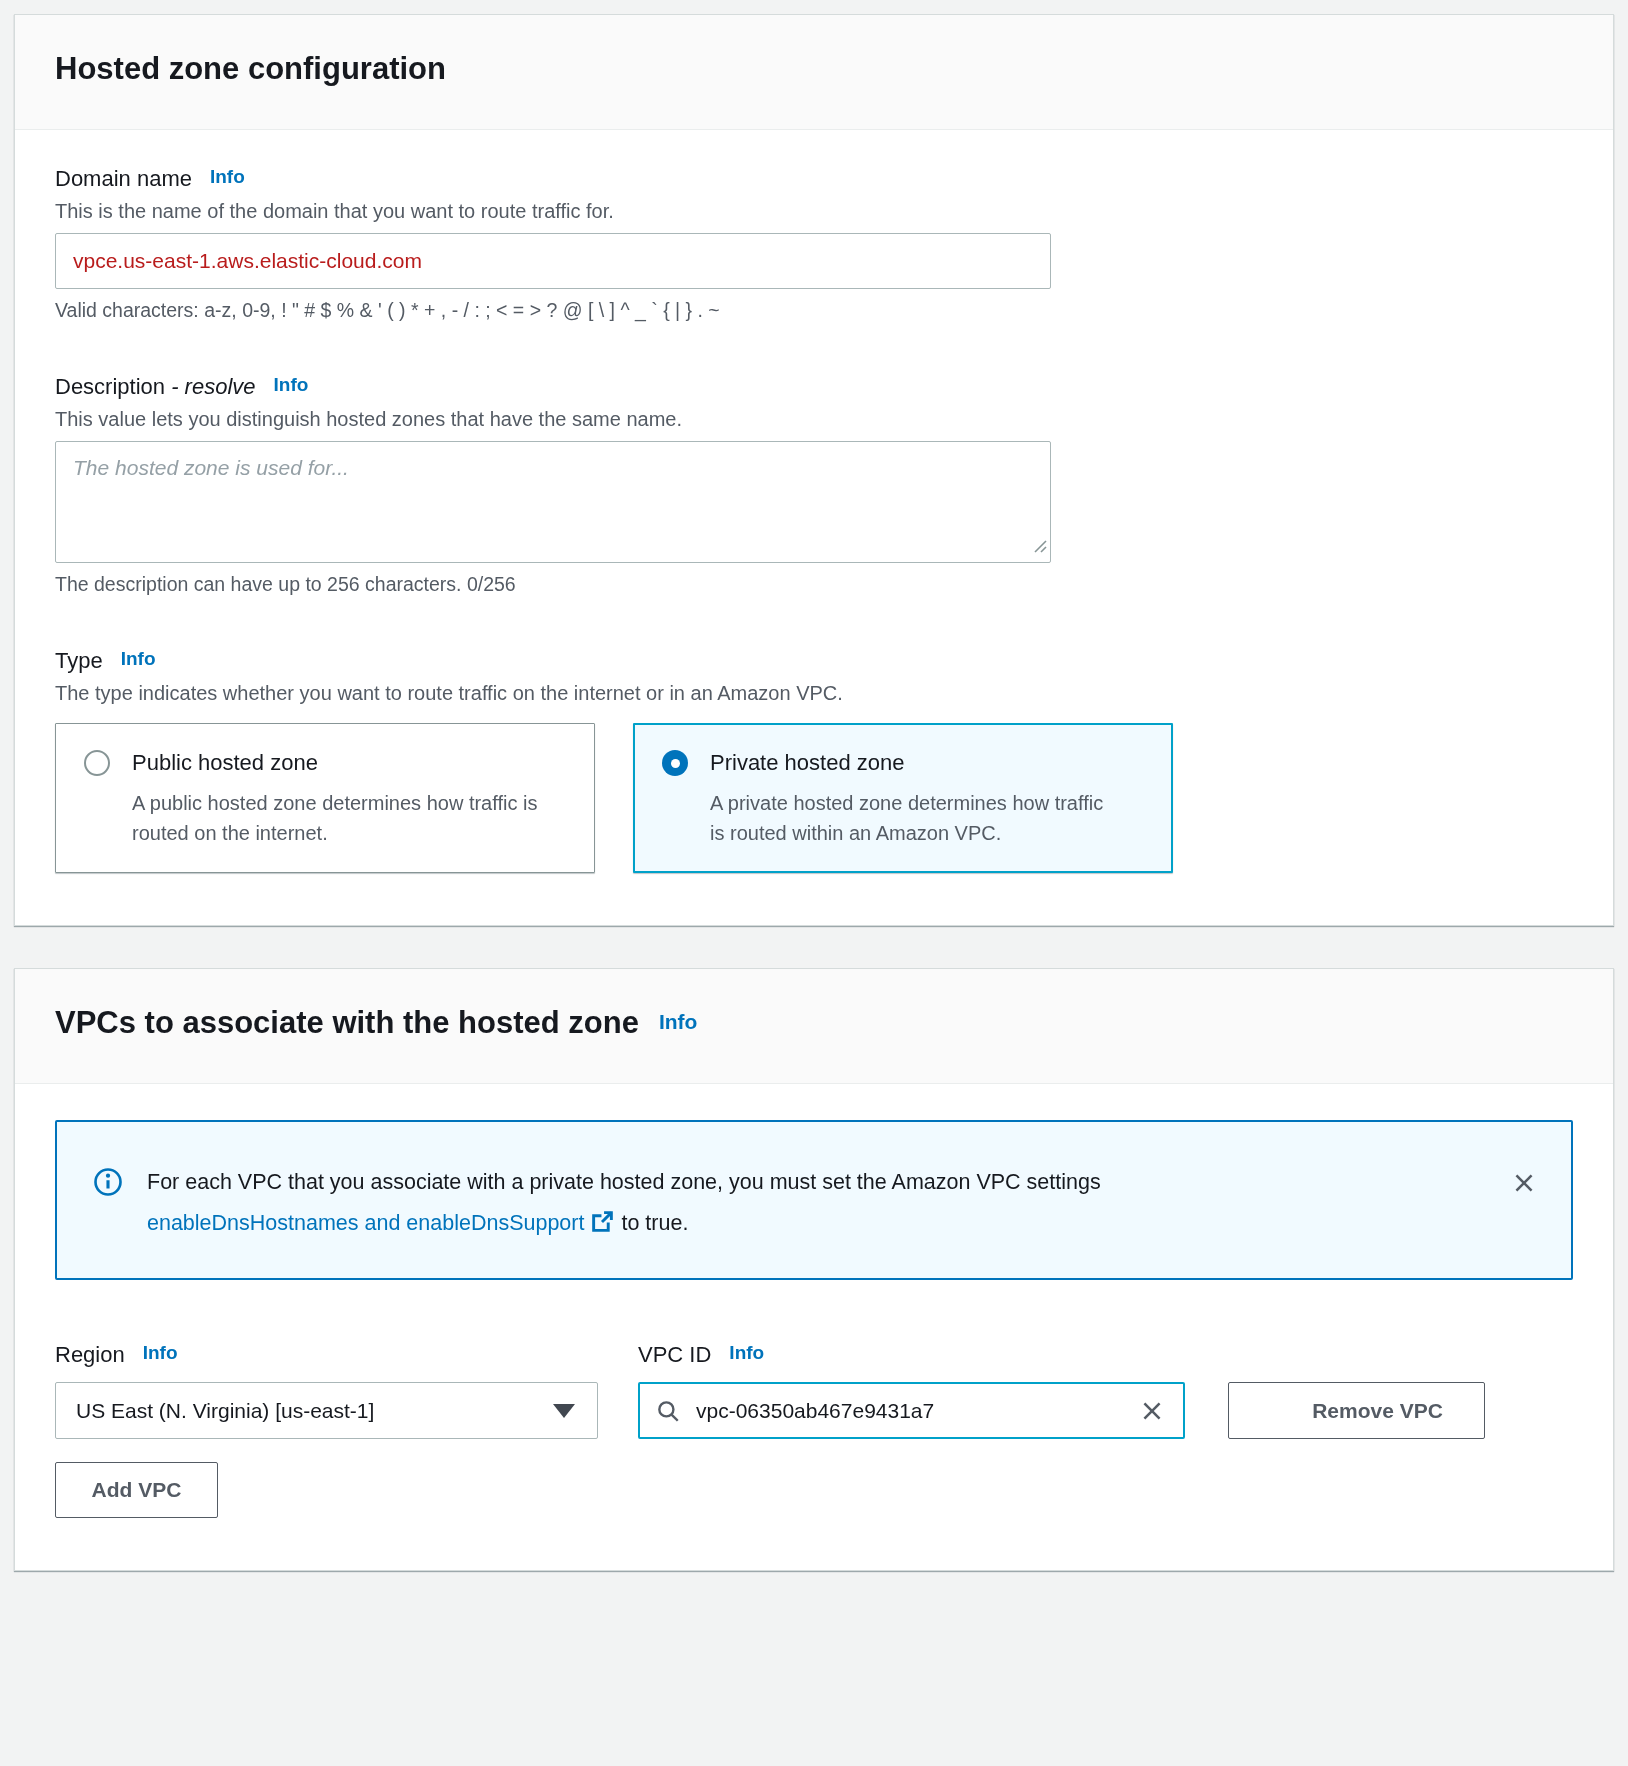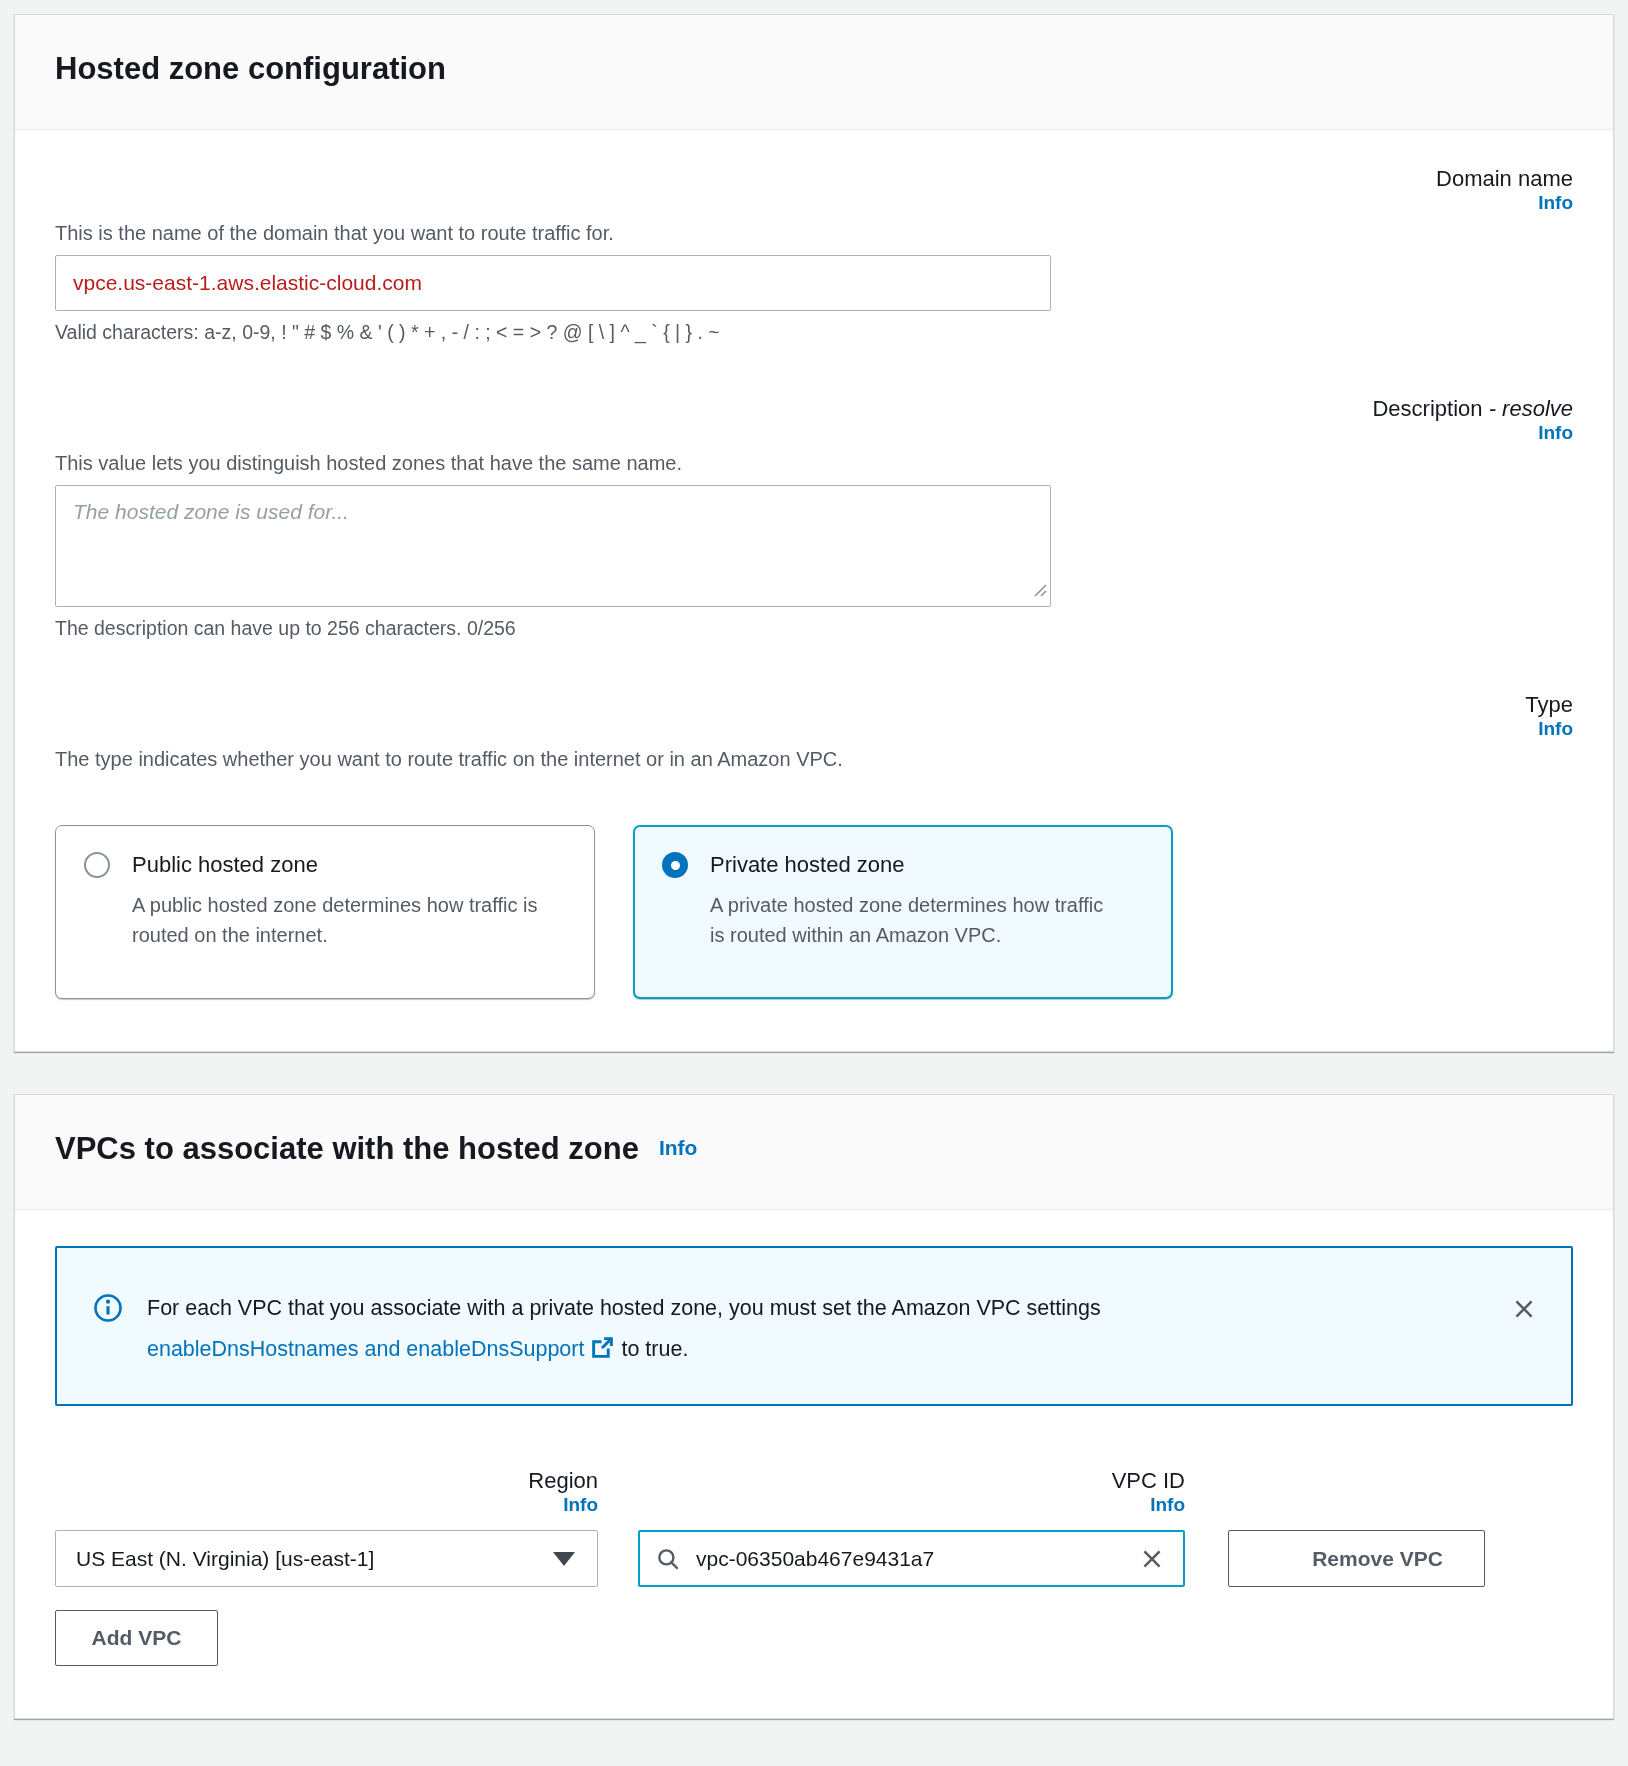--- a/index.html
+++ b/index.html
@@ -38,21 +38,21 @@
     margin:0;
     font-size:20px;
     line-height:1.5;
     color:#545b64;
   }
   .panel--first .panel-desc { max-width:1280px; }
   .panel--second .panel-desc { max-width:1245px; }
   .panel-body { padding:36px 40px 52px; }
 
   
-  .label-row { display:flex; align-items:flex-end; margin-bottom:8px;flex-direction:column; }
+  .label-row { display:flex; align-items:flex-start; margin-bottom:8px; }
   .label { font-size:22px; color:#16191f; }
   .label em { font-style:italic; }
   .info-link {
     font-size:19px; font-weight:700; color:#0073bb;
     margin-left:18px; text-decoration:none; cursor:pointer;
   }
   .info-link--header { font-size:21px; margin-left:20px; vertical-align:4px; }
   .help { margin:0 0 10px; font-size:20px; color:#545b64; }
   .constraint { margin:10px 0 0; font-size:19.5px; color:#545b64; }
   .field { margin-bottom:52px; }
@@ -76,27 +76,26 @@
     padding:14px 17px;
     resize:none; outline:none;
     display:block;
   }
   .description-input::placeholder { color:#95a0a6; font-style:italic; opacity:1; }
   .resize-handle { position:absolute; right:4px; bottom:6px; }
 
   
   .cards { display:flex; gap:38px; margin-top:18px; }
   .card {
-    width:540px; height:174px;
-    border:1px solid #879596; border-radius:7px;
+    width:540px; height:150px;
+    border:1px solid #879596; border-radius:1px;
     background:#fff;
     padding:26px 28px;
     box-shadow:0 1px 1px 0 rgba(0,28,36,.25);
     cursor:pointer;
-    margin-top:36px;
   }
   .card--selected {
     border:2px solid #00a1c9;
     background:#f1faff;
     padding:25px 27px;
   }
   .card-title-row { display:flex; align-items:center; gap:22px; }
   .radio { width:26px; height:26px; border-radius:50%; flex:none; }
   .radio--unchecked { border:2px solid #879596; background:#fff; }
   .radio--checked { background:#0073bb; position:relative; }

